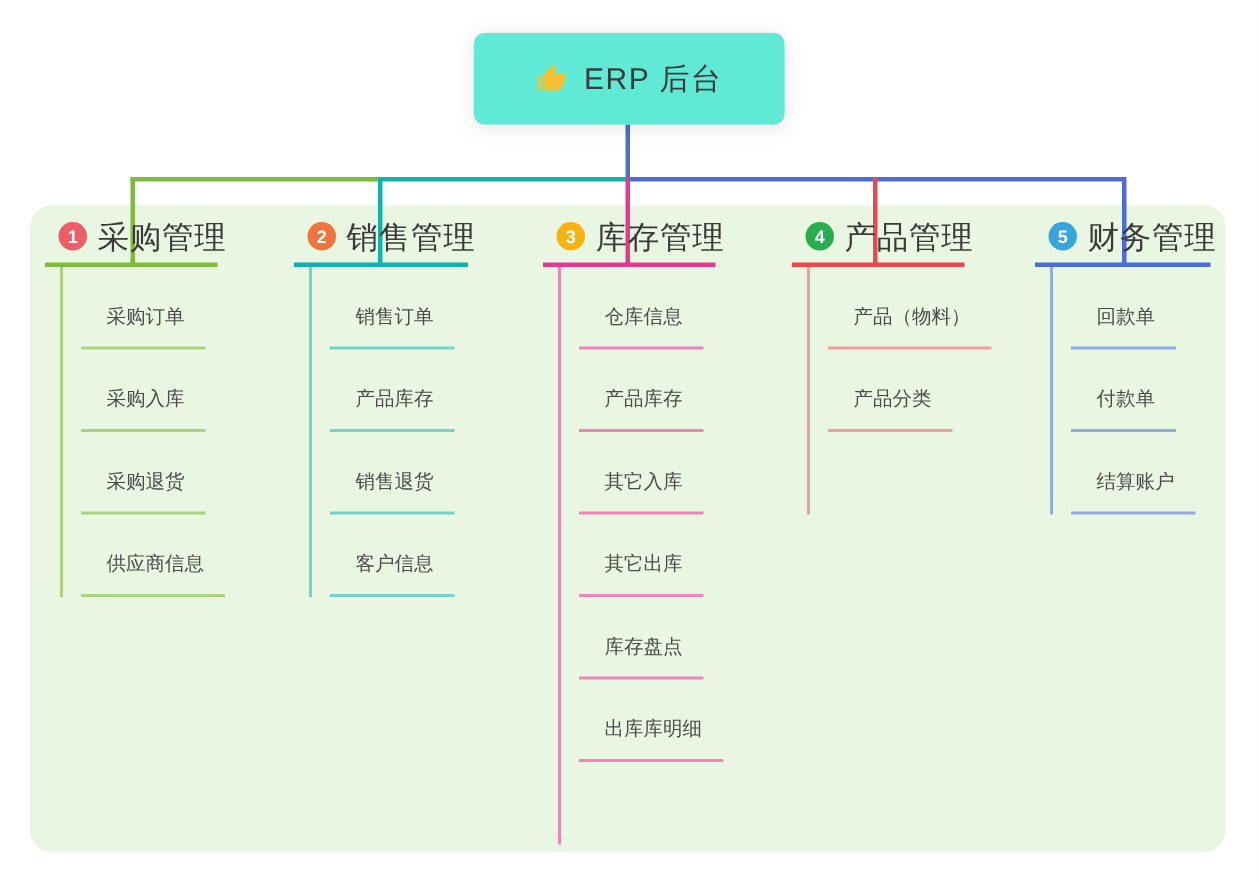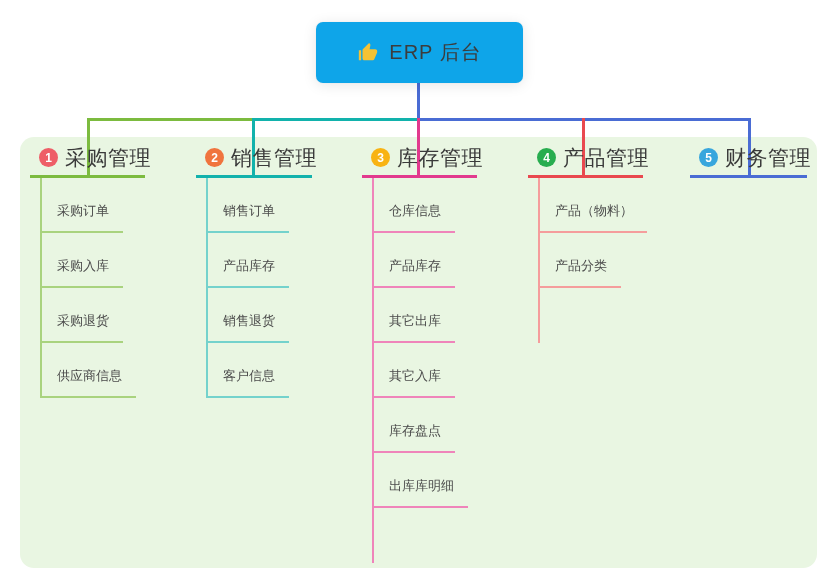--- a/index.html
+++ b/index.html
@@ -1,20 +1,20 @@
 <!DOCTYPE html>
 <html><head>
 <meta charset="utf-8">
 <style>
   html,body{margin:0;padding:0;background:#ffffff;}
   body{font-family:"Liberation Sans","DejaVu Sans",sans-serif;}
   .stage{position:relative;width:839px;height:588px;background:#ffffff;overflow:hidden;}
 
   
-  .root-node{position:absolute;left:316px;top:22px;width:207px;height:61px;background:#0ea5e9;
+  .root-node{position:absolute;left:316px;top:22px;width:207px;height:61px;background:#5eead4;
     border-radius:7px;box-shadow:0 2px 14px rgba(0,0,0,0.10),0 0 2px rgba(0,0,0,0.06);
     display:flex;align-items:center;justify-content:center;gap:10px;z-index:3;}
   .root-label{font-size:20px;color:#3c3c3c;letter-spacing:1px;}
   .thumb-icon{width:22px;height:22px;fill:var(--icon,#f5c234);}
 
   
   .panel{position:absolute;left:20px;top:137px;width:797px;height:431px;border-radius:14px;
     background:var(--panel,#e9f6e2);z-index:0;}
 
   
@@ -26,21 +26,21 @@
   
   .branch{position:absolute;top:140px;z-index:2;}
   .hdr{display:flex;align-items:center;gap:7px;height:35px;border-bottom:3px solid var(--strong);
     padding-left:9px;box-sizing:content-box;}
   .badge{width:19px;height:19px;border-radius:50%;background:var(--badge);color:#ffffff;
     font-size:12px;font-weight:bold;display:flex;align-items:center;justify-content:center;flex:0 0 19px;}
   .title{font-size:21px;color:#3a3a3a;letter-spacing:0.5px;white-space:nowrap;}
   .kids{position:relative;}
   .spine{position:absolute;left:10px;top:0;width:2px;background:var(--light);}
   .row{height:55px;display:flex;align-items:flex-end;}
-  .child{margin-left:10px;padding:0 14px 11px 17px;border-bottom:2px solid var(--light);
+  .child{margin-left:24px;padding:0 14px 11px 17px;border-bottom:2px solid var(--light);
     font-size:13px;color:#4b4b4b;white-space:nowrap;text-align:right;}
 </style>
 </head>
 <body>
 
 <div class="stage" style="--panel: #e9f6e2; --icon: #f5c234;">
 
   <div class="root-node">
     <svg class="thumb-icon" viewBox="0 0 24 24">
       <path d="M2 20h2.5V9H2v11zM22 10c0-1.1-.9-2-2-2h-6.3l.95-4.57.03-.32c0-.41-.17-.79-.44-1.06L13.17 1 6.58 7.59C6.22 7.95 6 8.45 6 9v9c0 1.1.9 2 2 2h9c.83 0 1.54-.5 1.84-1.22l3.02-7.05c.09-.23.14-.47.14-.73v-2z"></path>
@@ -111,24 +111,24 @@
     </div>
     <div class="kids">
       <div class="spine" style="height:385px;"></div>
       <div class="row">
           <span class="child">仓库信息</span>
         </div>
       <div class="row">
           <span class="child">产品库存</span>
         </div>
       <div class="row">
-          <span class="child">其它出库</span>
+          <span class="child">其它入库</span>
         </div>
       <div class="row">
-          <span class="child">其它入库</span>
+          <span class="child">其它出库</span>
         </div>
       <div class="row">
           <span class="child">库存盘点</span>
         </div>
       <div class="row">
           <span class="child">出库库明细</span>
         </div>
     </div>
   </div>
 
@@ -146,15 +146,27 @@
           <span class="child">产品分类</span>
         </div>
     </div>
   </div>
 
   <div class="branch" style="left: 690px; width: 117px; --badge: #38a6dd; --strong: #4a6cd4; --light: #92abe8;">
     <div class="hdr">
       <span class="badge">5</span>
       <span class="title">财务管理</span>
     </div>
+    <div class="kids">
+      <div class="spine" style="height:165px;"></div>
+      <div class="row">
+          <span class="child">回款单</span>
+        </div>
+      <div class="row">
+          <span class="child">付款单</span>
+        </div>
+      <div class="row">
+          <span class="child">结算账户</span>
+        </div>
+    </div>
   </div>
 
 </div>
 
 </body></html>

